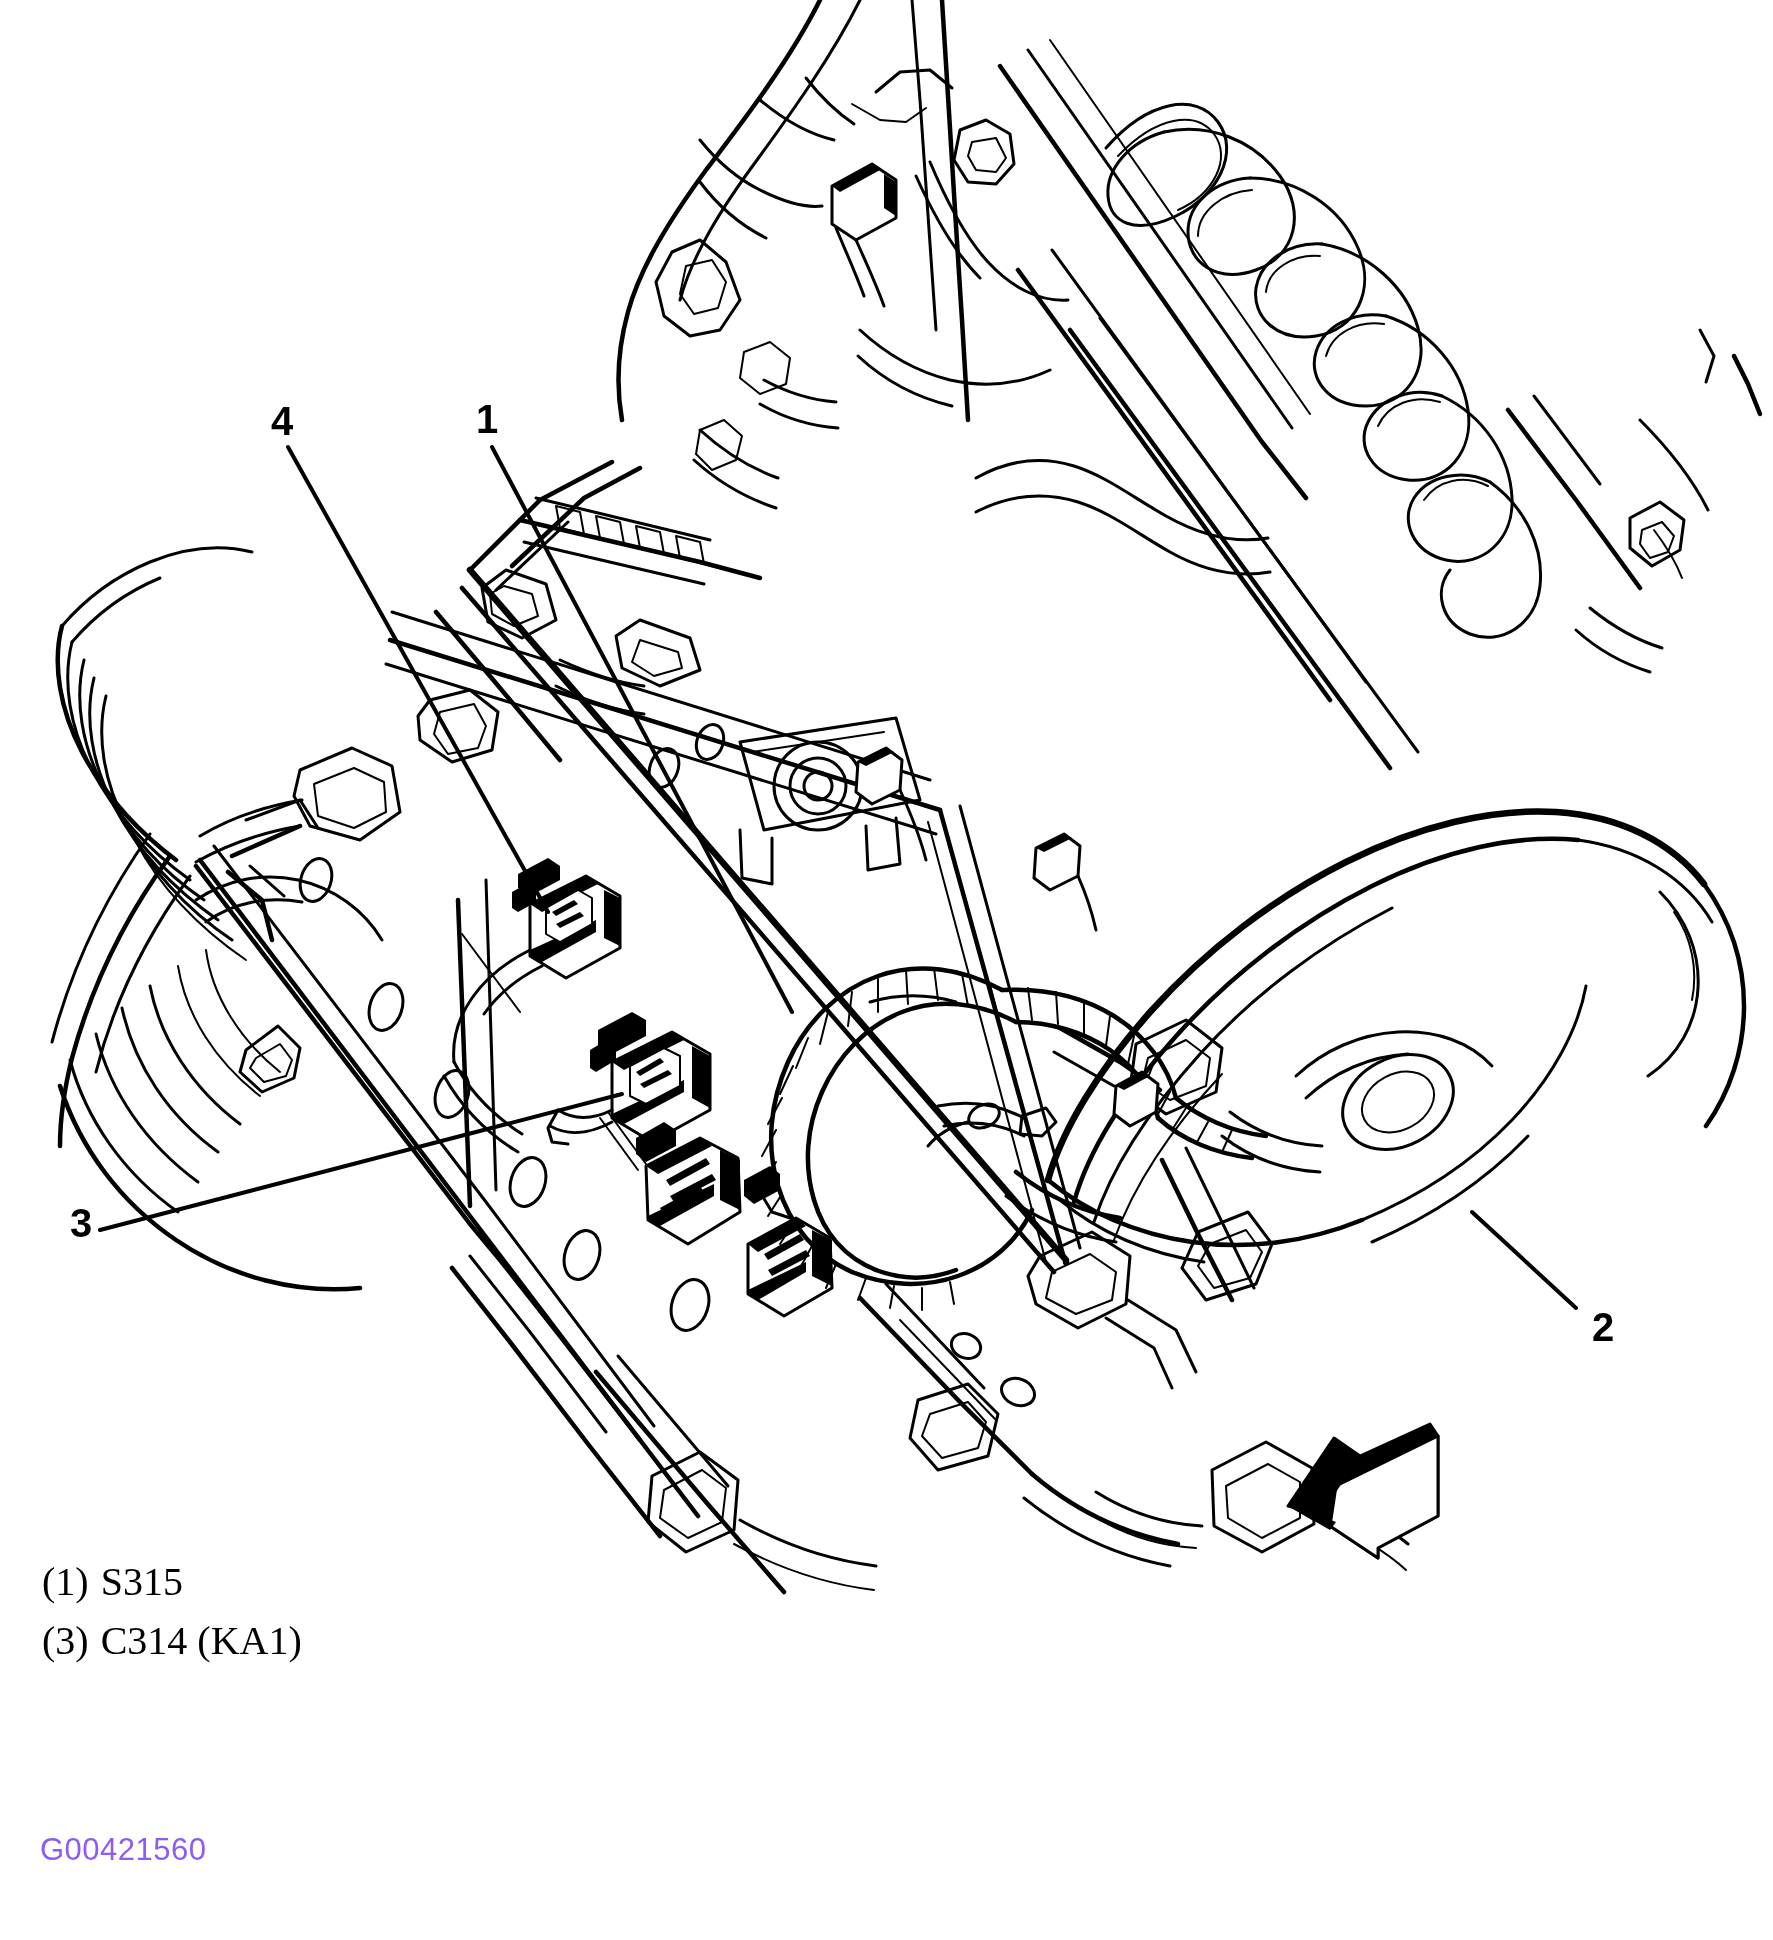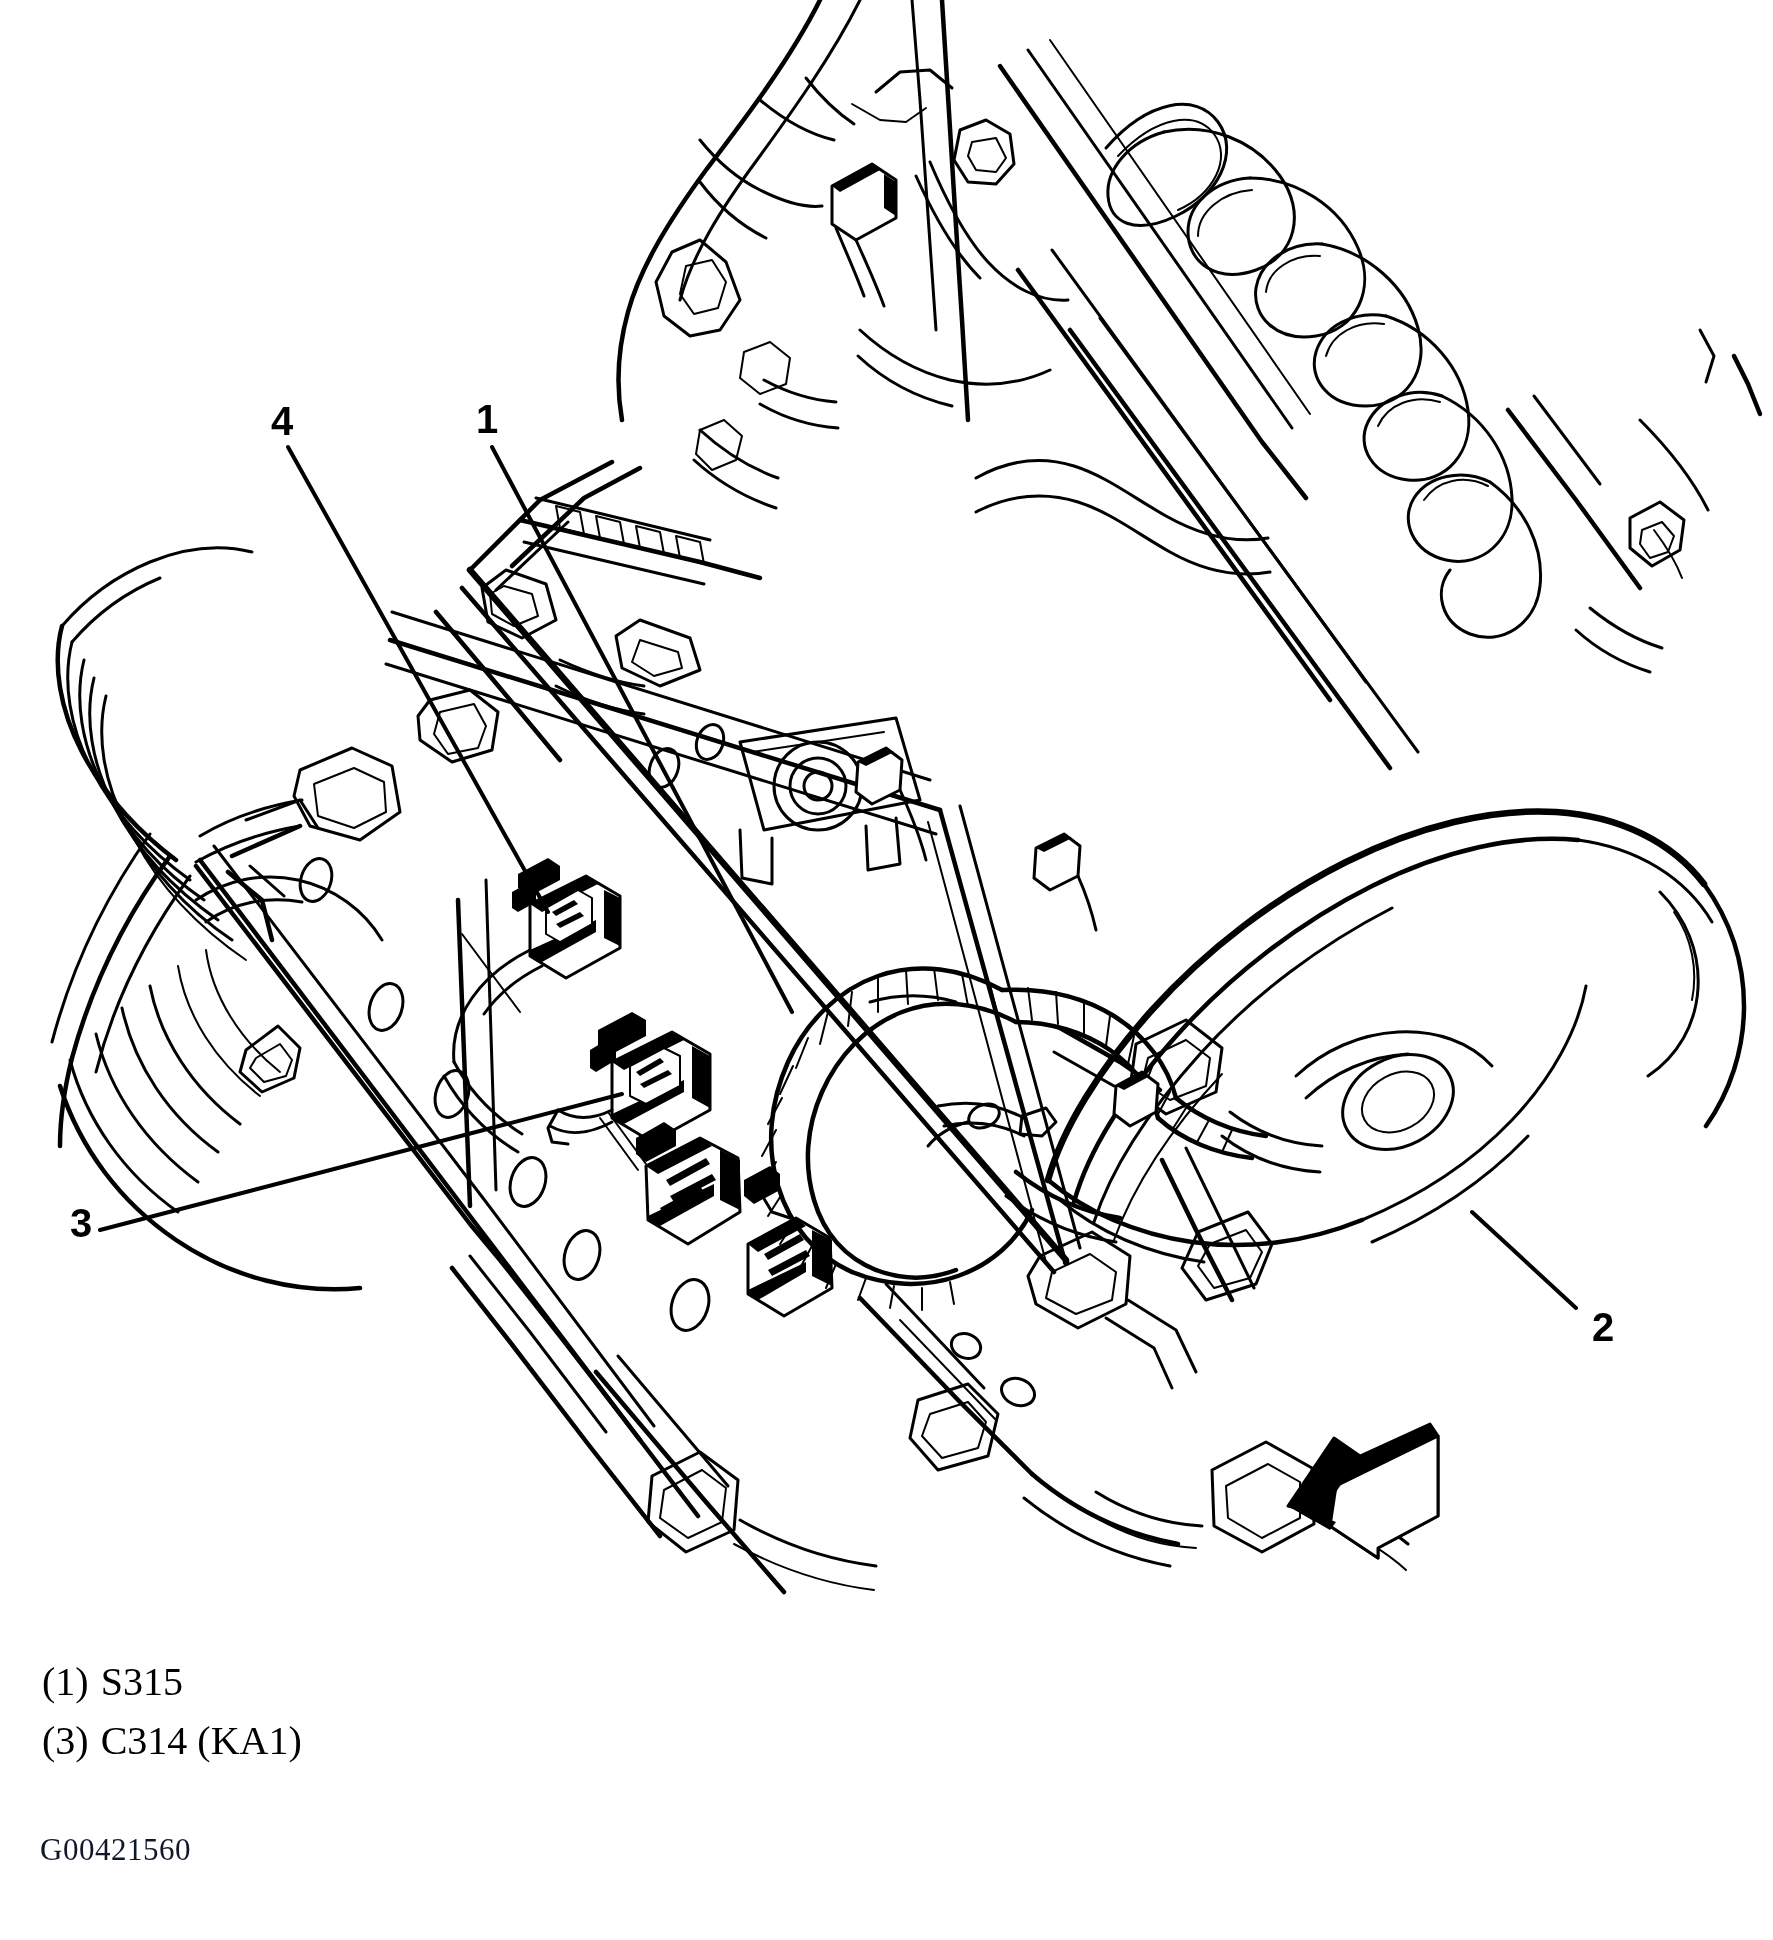--- a/index.html
+++ b/index.html
@@ -42,21 +42,21 @@
     font-size: 40px;
     line-height: 1;
     color: #000000;
     white-space: nowrap;
   }
 
   
   #legend {
     position: absolute;
     left: 42px;
-    top: 1652px;
+    top: 1552px;
     width: 520px;
   }
   .legend-row {
     font-family: "Liberation Serif", "DejaVu Serif", serif;
     font-size: 40px;
     line-height: 59px;
     color: #000000;
     white-space: nowrap;
   }
   .legend-index {
@@ -65,24 +65,24 @@
   .legend-label {
     display: inline;
     padding-left: 12px;
   }
 
   
   #figure-id {
     position: absolute;
     left: 40px;
     top: 1832px;
-    font-family: Liberation Serif, serif;
+    font-family: Liberation Sans, sans-serif;
     font-size: 31px;
     letter-spacing: 0.5px;
-    color: #0f172a;
+    color: #8b5cf6;
     white-space: nowrap;
   }
 </style>
 </head>
 <body>
 
 <div id="figure-root">
 
   <svg id="artwork" viewBox="0 0 1773 1940" xmlns="http://www.w3.org/2000/svg">
     <defs>

